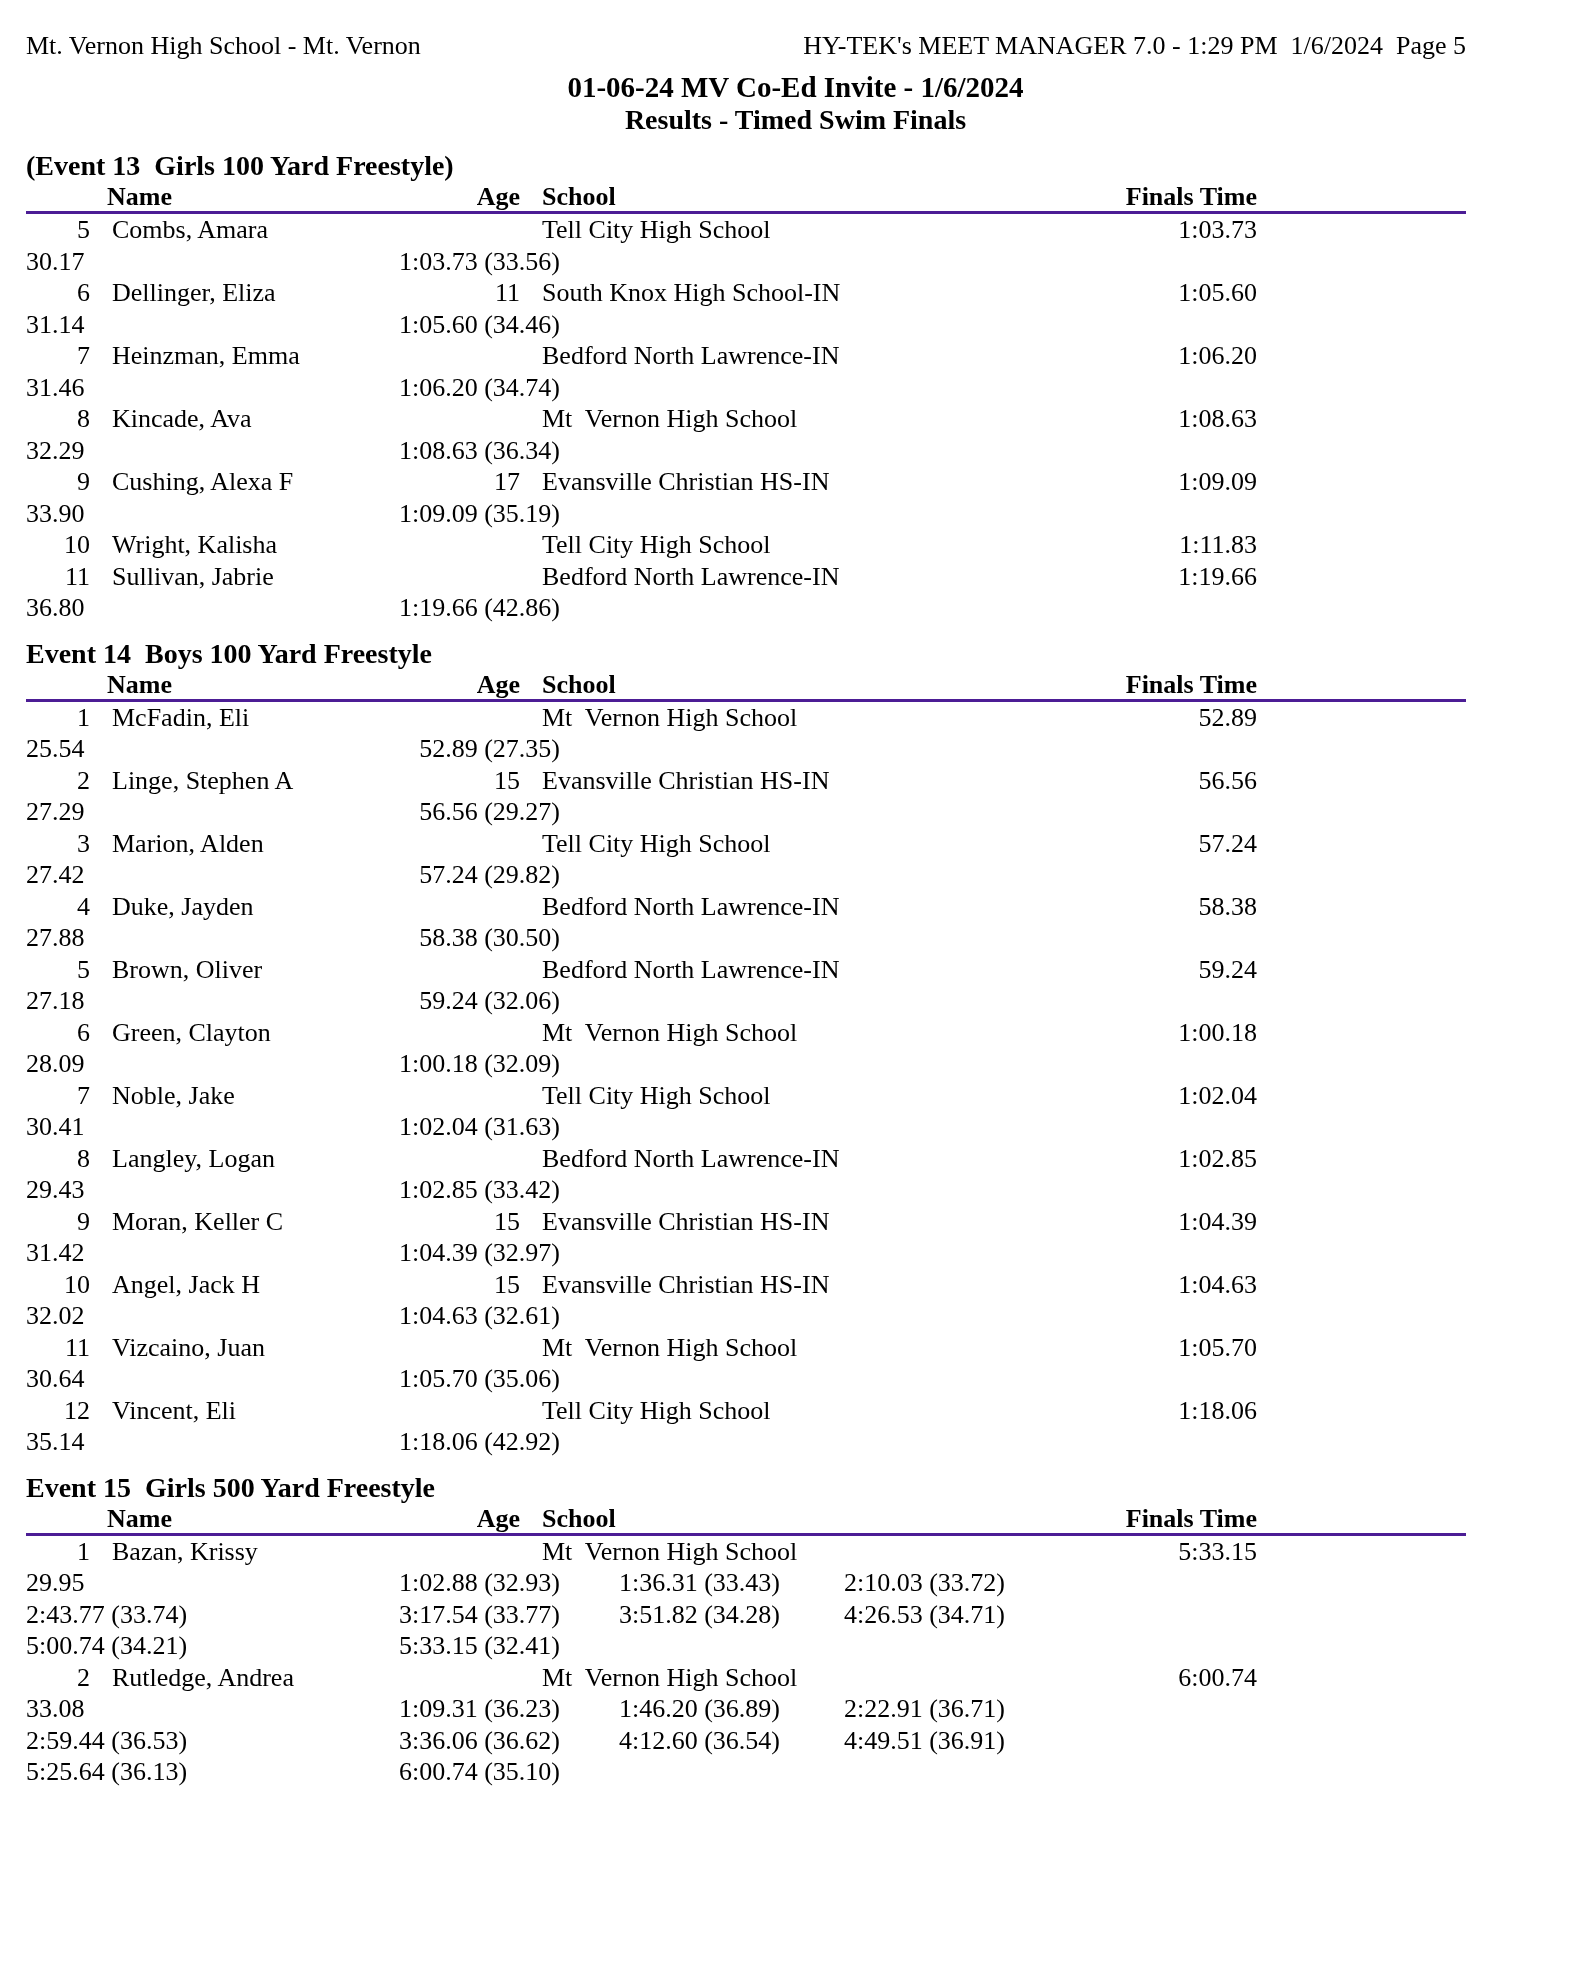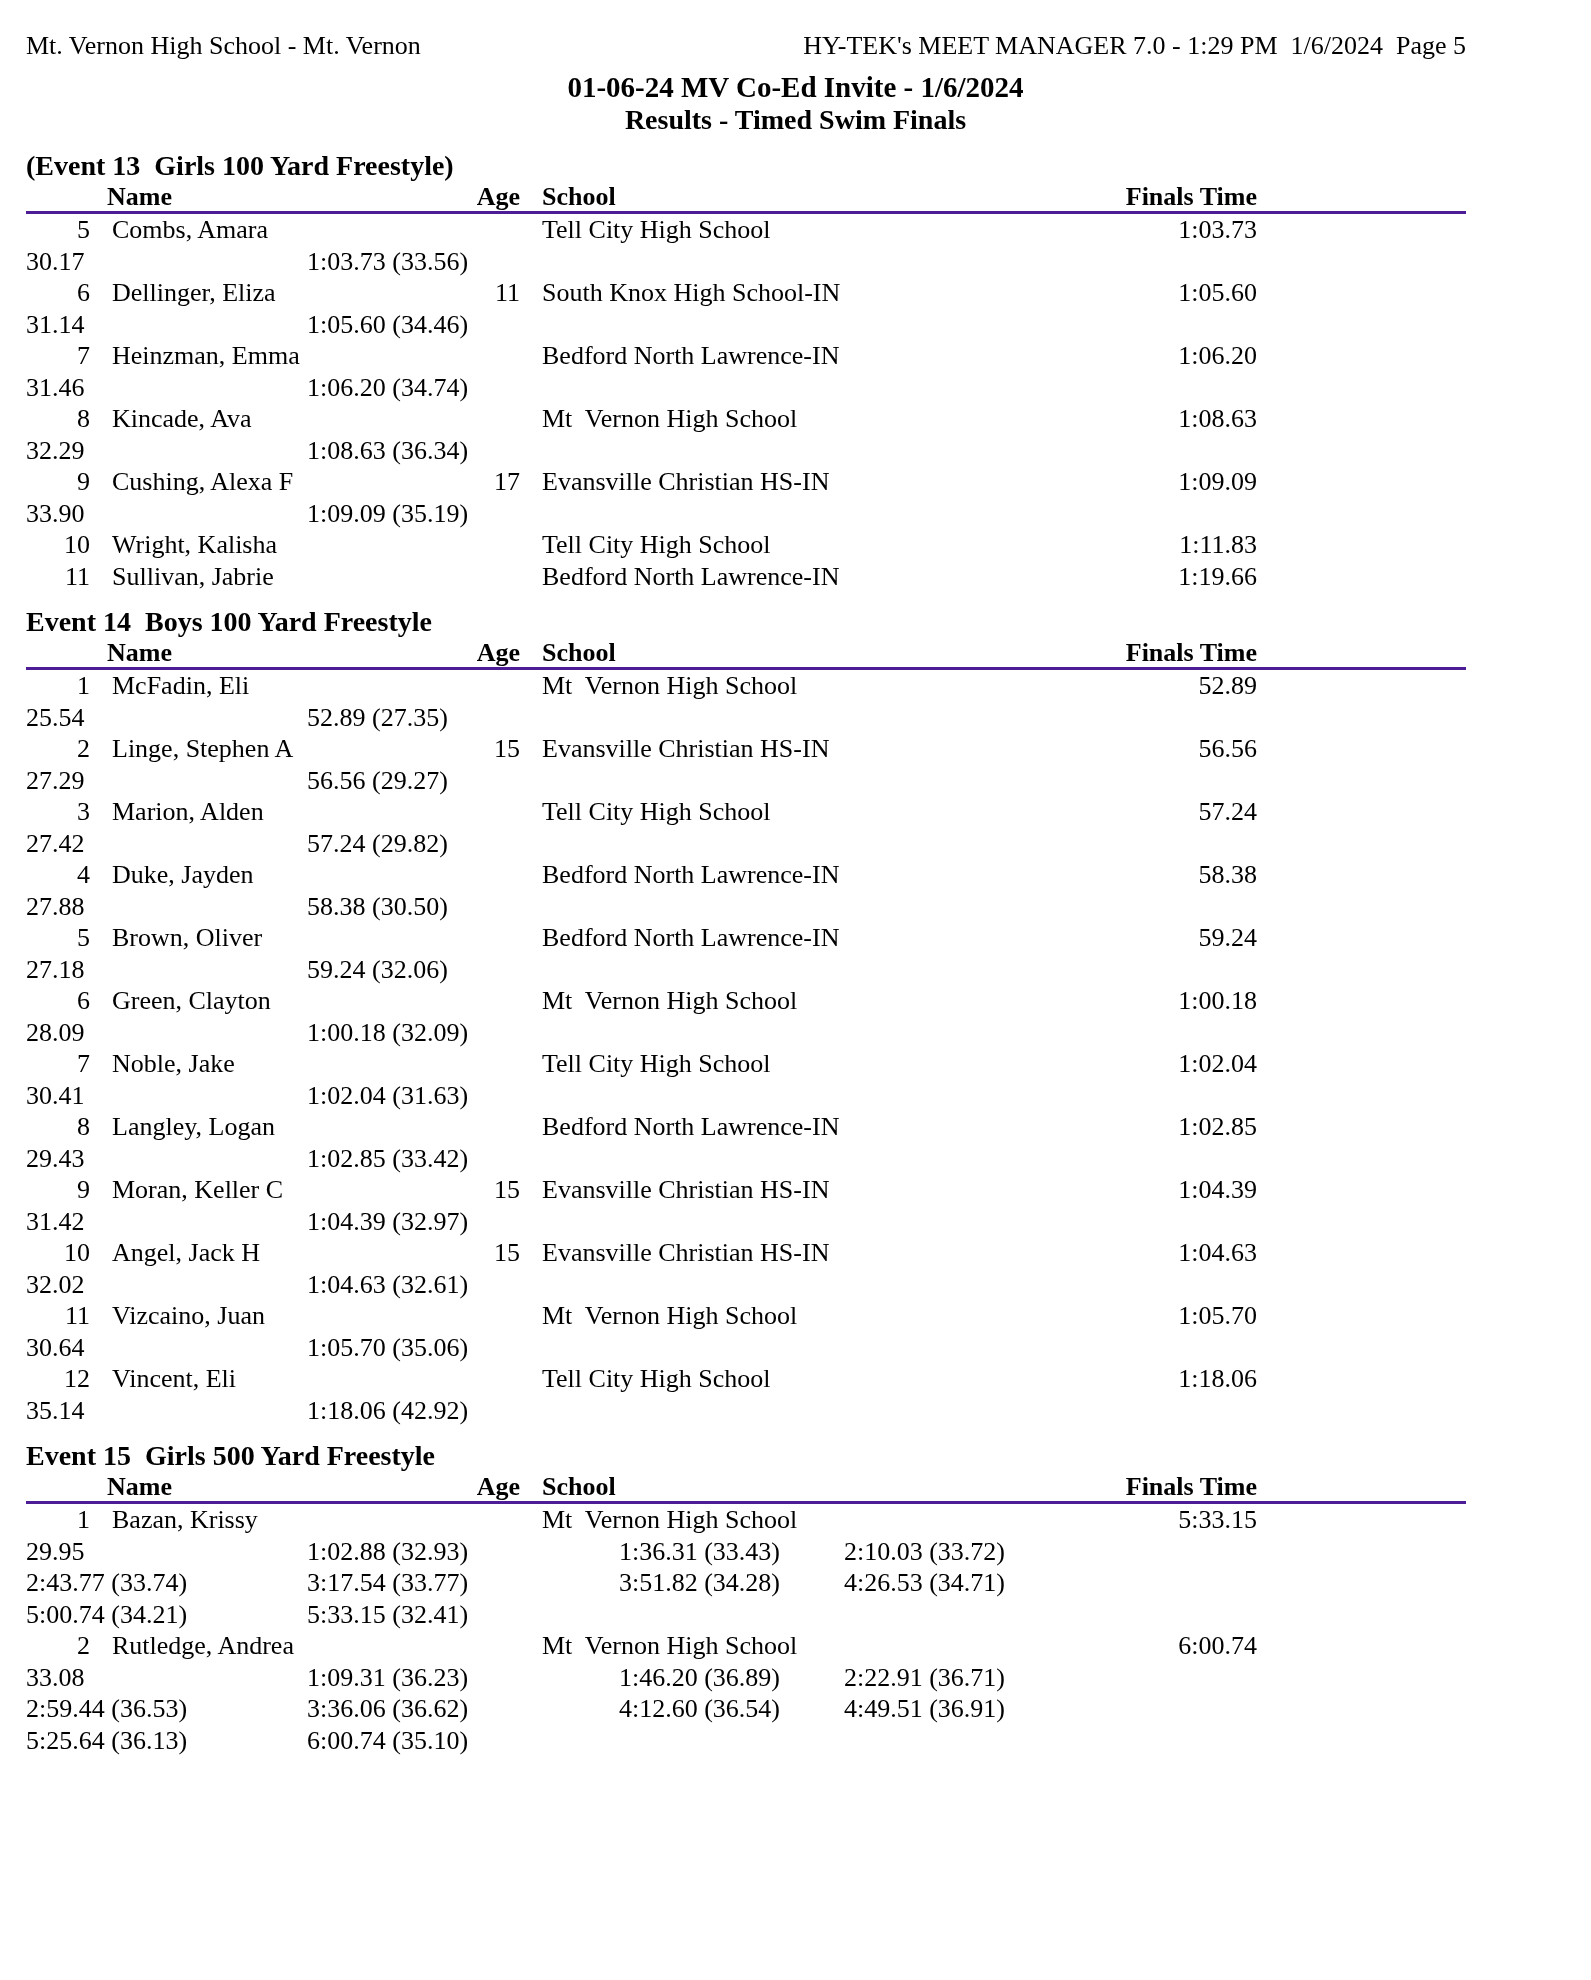--- a/index.html
+++ b/index.html
@@ -46,21 +46,21 @@
     line-height: 31.5px; padding-right: 209px;
   }
   .rl-place  { width: 64px; text-align: right; }
   .rl-name   { width: 352px; padding-left: 22px; white-space: pre-wrap; }
   .rl-age    { width: 78px; text-align: right; }
   .rl-school { flex: 1; padding-left: 22px; white-space: pre-wrap; }
   .rl-finals { width: 231px; text-align: right; }
 
   .split-line { display: flex; line-height: 31.5px; }
   .sp1 { width: 281px; text-align: left; white-space: pre-wrap; }
-  .sp2 { width: 253px; white-space: pre-wrap; }
+  .sp2 { width: 253px; text-align: right; white-space: pre-wrap; }
   .sp3 { width: 220px; text-align: right; white-space: pre-wrap; }
   .sp4 { width: 225px; text-align: right; white-space: pre-wrap; }
 </style>
 </head>
 <body>
 
 <div class="page">
   <div class="page-header">
     <span>Mt. Vernon High School - Mt. Vernon</span>
     <span>HY-TEK's MEET MANAGER 7.0 - 1:29 PM  1/6/2024  Page 5</span>
@@ -162,20 +162,26 @@
           </div>
         </div>
         <div class="result">
           <div class="result-line">
             <span class="rl-place">11</span>
             <span class="rl-name">Sullivan, Jabrie</span>
             <span class="rl-age"></span>
             <span class="rl-school">Bedford North Lawrence-IN</span>
             <span class="rl-finals">1:19.66</span>
           </div>
+          <div class="split-line">
+            <span class="sp1">36.80</span>
+            <span class="sp2">1:19.66 (42.86)</span>
+            <span class="sp3"></span>
+            <span class="sp4"></span>
+          </div>
         </div>
       </section>
       <section class="event">
         <div class="event-title">Event 14  Boys 100 Yard Freestyle</div>
         <div class="col-header">
           <span class="ch-spacer"></span>
           <span class="ch-name">Name</span>
           <span class="ch-age">Age</span>
           <span class="ch-school">School</span>
           <span class="ch-finals">Finals Time</span>

